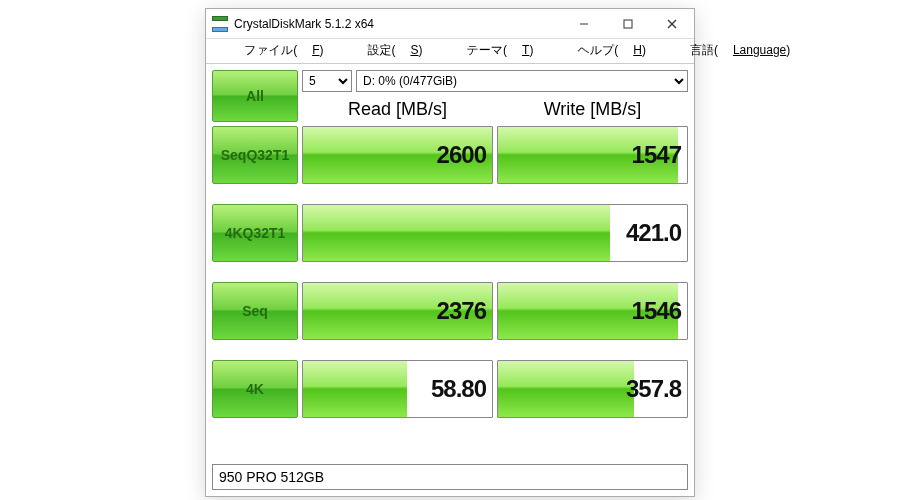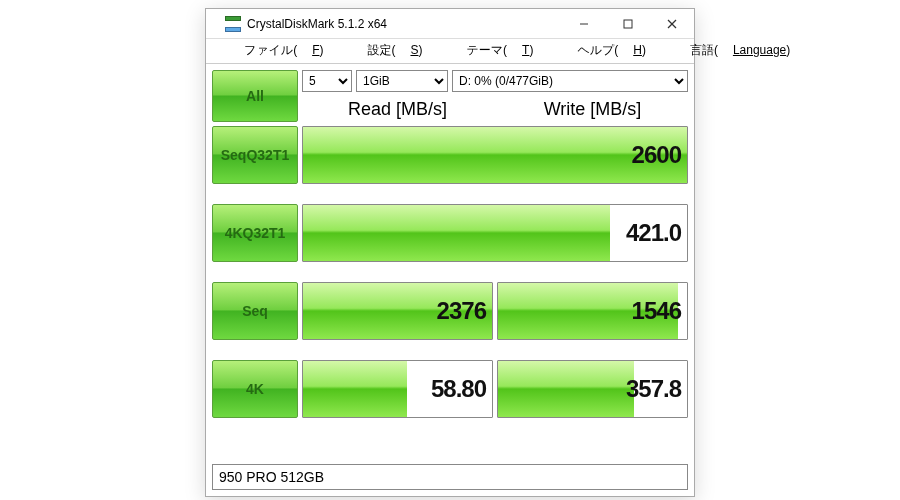--- a/index.html
+++ b/index.html
@@ -19,21 +19,21 @@
     margin-top: 8px;
     width: 490px;
     border: 1px solid #aaa;
     background: #fff;
     box-shadow: 0 4px 20px rgba(0,0,0,0.15);
   }
   .titlebar {
     height: 30px;
     display: flex;
     align-items: center;
-    padding: 0 0 0 19px;
+    padding: 0 0 0 6px;
     border-bottom: 1px solid #ddd;
     background: #fff;
   }
   .titlebar .app-icon {
     width: 16px; height: 16px;
     margin-right: 6px;
     display: inline-flex;
     flex-direction: column;
     justify-content: space-between;
   }
@@ -205,23 +205,20 @@
 
   <div class="client">
 
     <div class="top-row">
       <div class="greenbtn btn-all">All</div>
       <div class="controls-col">
         <div class="selects-row">
           <select class="sel-count">
             <option>5</option>
           </select>
-          <select class="sel-size">
-            <option>1GiB</option>
-          </select>
           <select class="sel-drive">
             <option>D: 0% (0/477GiB)</option>
           </select>
         </div>
         <div class="headers-row">
           <div class="hdr">Read [MB/s]</div>
           <div class="hdr">Write [MB/s]</div>
         </div>
       </div>
     </div>
@@ -229,20 +226,24 @@
     <div id="rows-container">
         <div class="bench-row">
           <div class="greenbtn rowbtn">
             <div>Seq</div>
             <div>Q32T1</div>
           </div>
           <div class="result-cell">
             <div class="result-fill" style="width: 100%;"></div>
             <div class="result-text">2600</div>
           </div>
+          <div class="result-cell">
+            <div class="result-fill" style="width: 95%;"></div>
+            <div class="result-text">1547</div>
+          </div>
         </div>
         <div class="bench-row">
           <div class="greenbtn rowbtn">
             <div>4K</div>
             <div>Q32T1</div>
           </div>
           <div class="result-cell">
             <div class="result-fill" style="width: 80%;"></div>
             <div class="result-text">421.0</div>
           </div>

